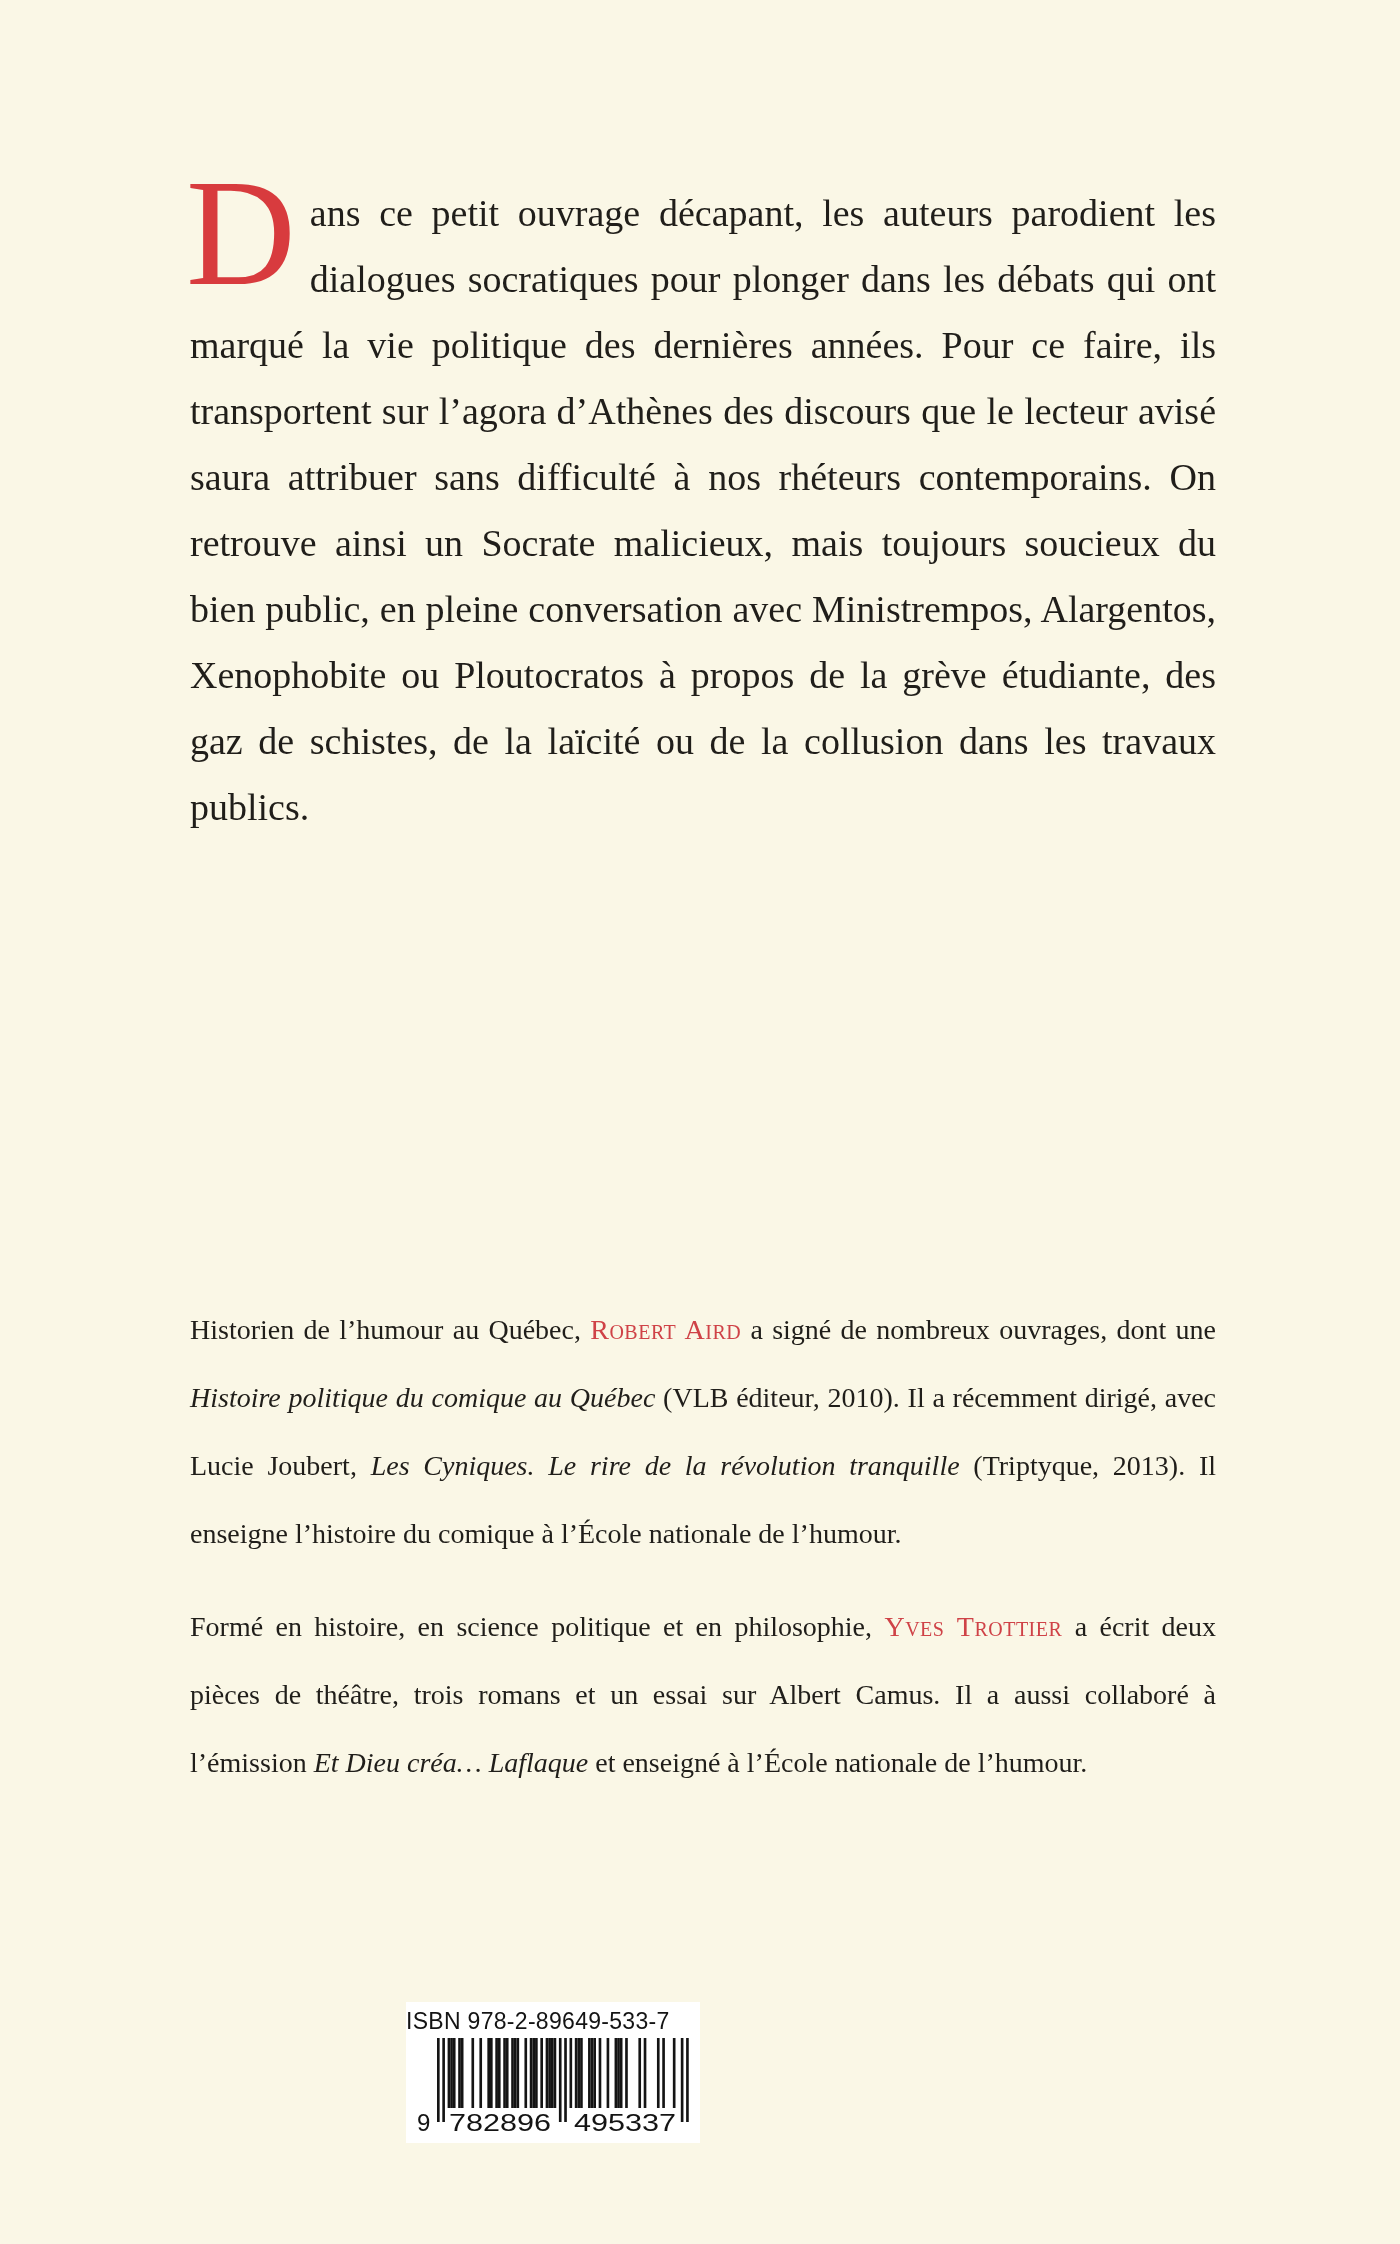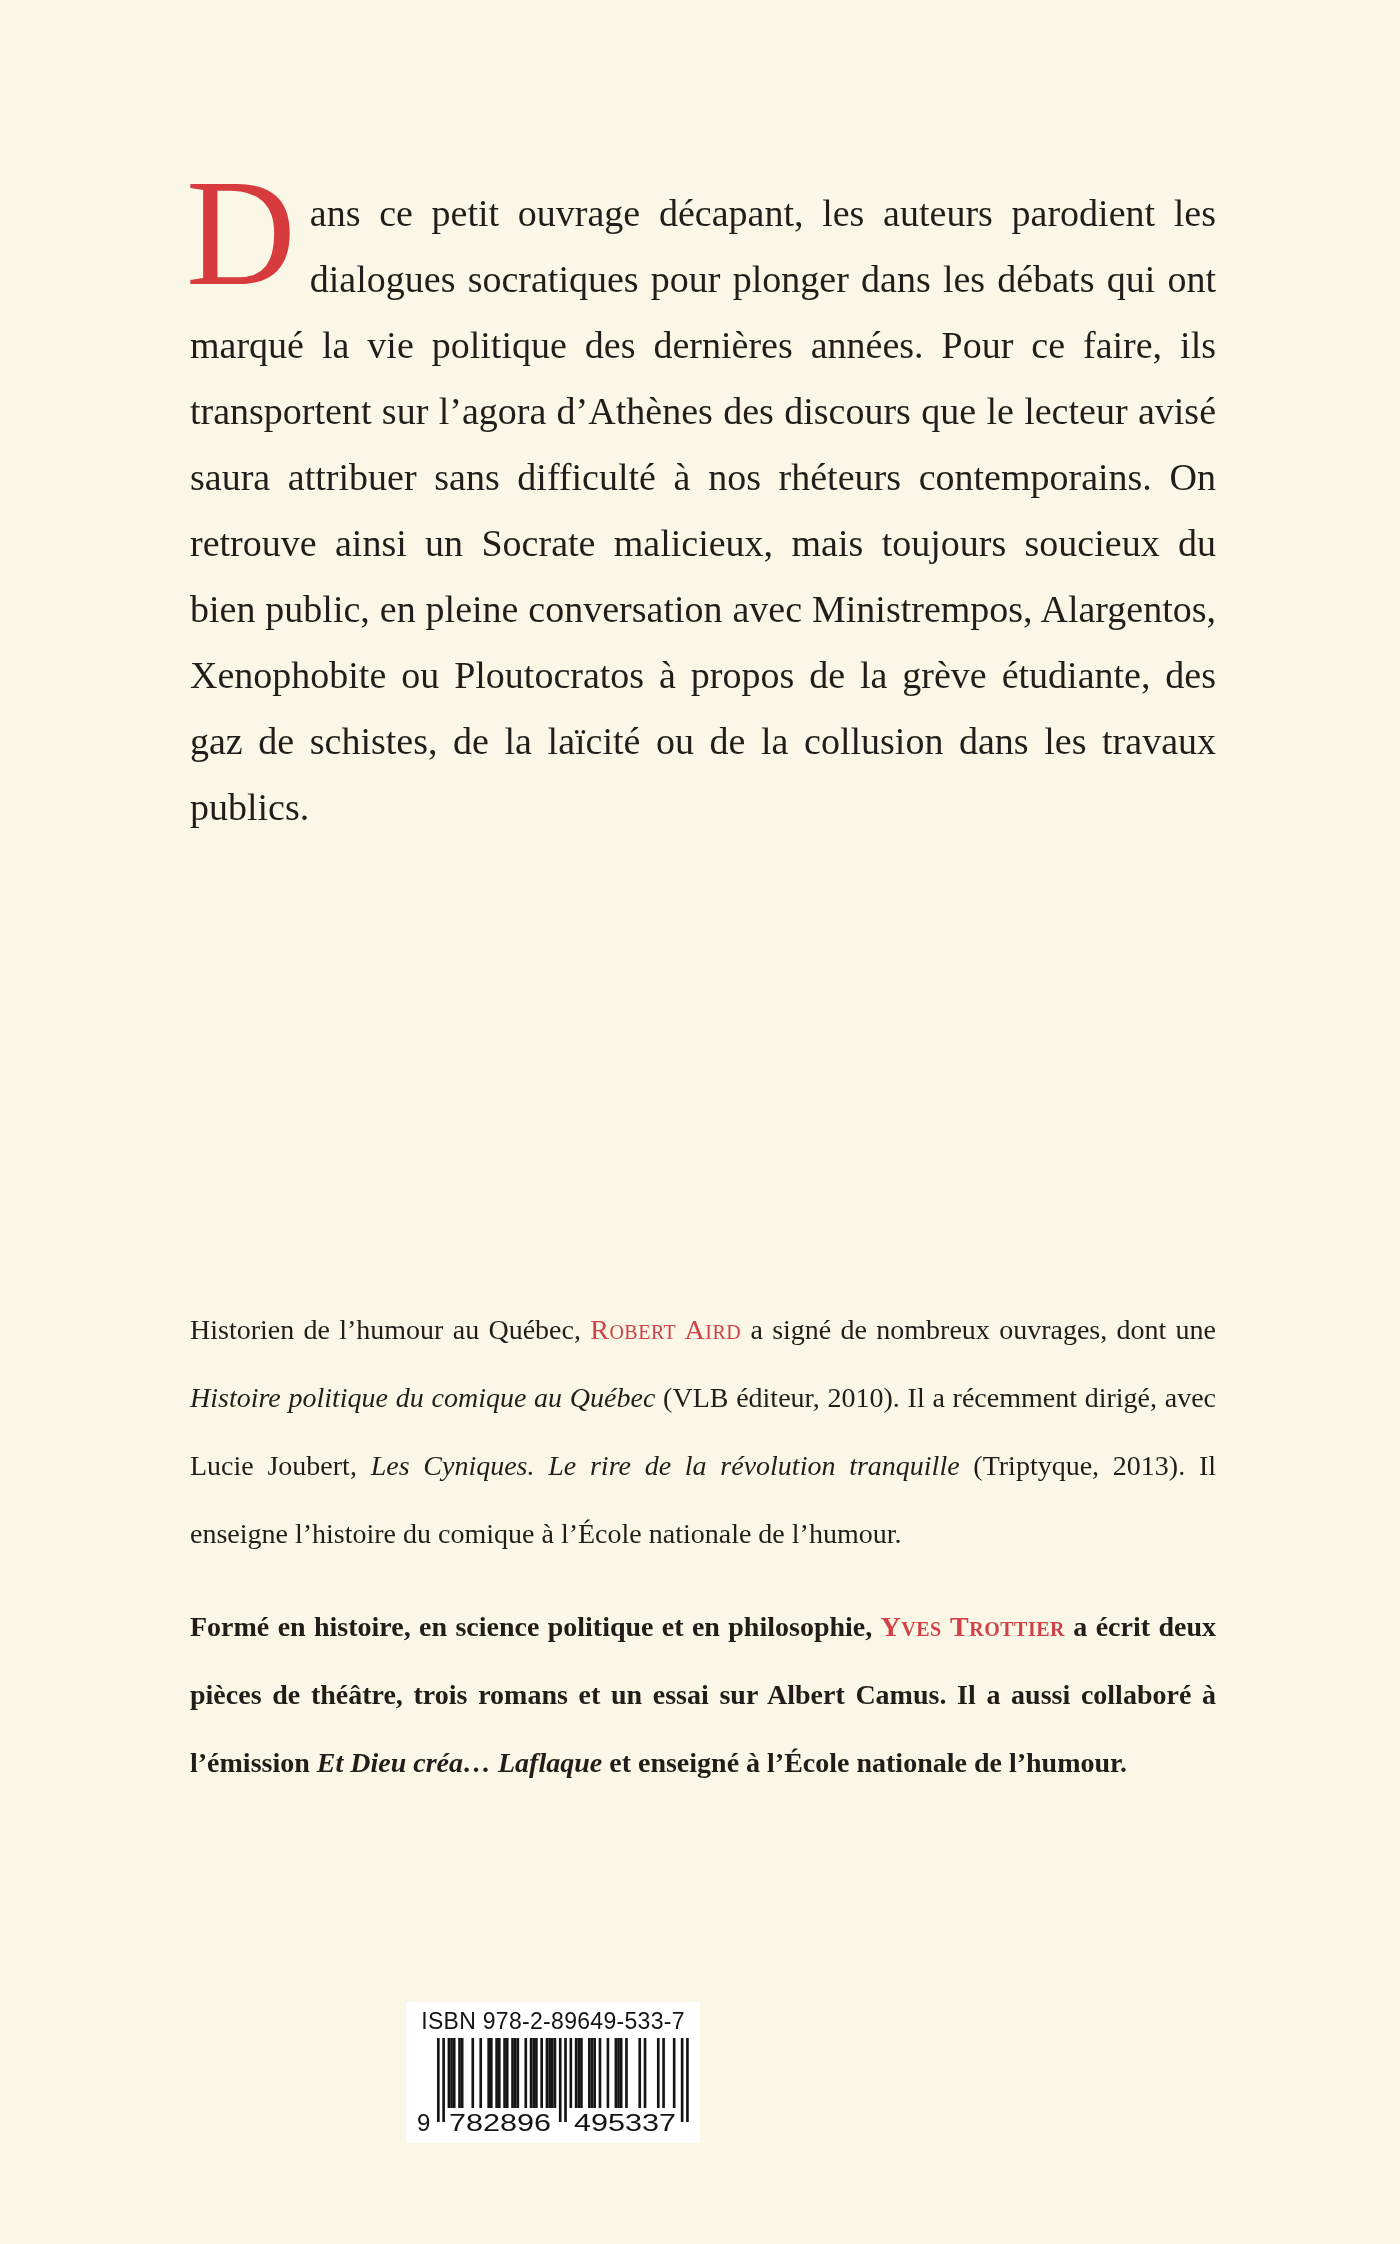--- a/index.html
+++ b/index.html
@@ -23,21 +23,21 @@
     font-size:152px;line-height:130px;height:130px;
     margin:-12px 14px 0 -4px;
     color:var(--dropcap_red,#d83b3e);
   }
   
   .bios{
     position:absolute;left:190px;top:1296px;width:1026px;
     font-size:28px;line-height:68px;text-align:justify;
   }
   .bio{margin:0;padding:0;}
-  .bio-2{margin-top:25px;font-weight:bold;}
+  .bio-2{margin-top:25px;}
   .seg-n{font-style:normal;}
   .seg-i{font-style:italic;}
   .seg-sc{
     font-variant:small-caps;
     color:var(--name_red,#cf4247);
     letter-spacing:0.5px;
   }
   
   .logo{position:absolute;left:185px;top:1985px;width:180px;height:160px;color:var(--logo_black,#1b1813);}
   .logo-mark{position:absolute;left:0;top:0;width:162px;height:95px;}
@@ -48,21 +48,21 @@
     position:absolute;left:40px;top:122px;
     font-family:"Liberation Sans",sans-serif;font-weight:bold;font-size:24px;
     transform:scaleX(0.72);transform-origin:left top;white-space:nowrap;
   }
   
   .barcode-panel{
     position:absolute;left:406px;top:2002px;width:294px;height:141px;
     background:var(--barcode_bg,#ffffff);
   }
   .isbn{
-    position:absolute;top:6px;left:0;right:0;text-align:center;
+    position:absolute;top:6px;left:0;right:0;
     font-family:"Liberation Sans",sans-serif;font-size:23px;letter-spacing:0.3px;color:#141414;
   }
   .ean{position:absolute;left:7px;top:36px;}
 </style>
 </head>
 <body>
 
 <div class="page">
 
   <section class="description">

